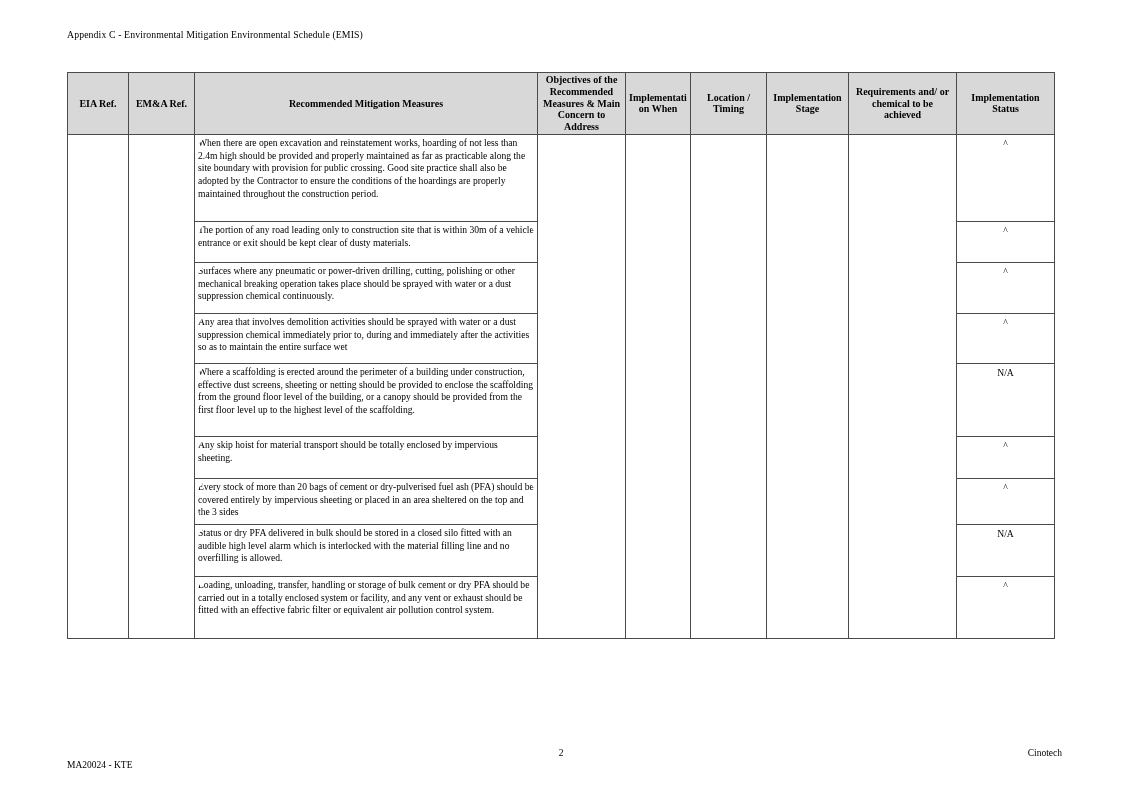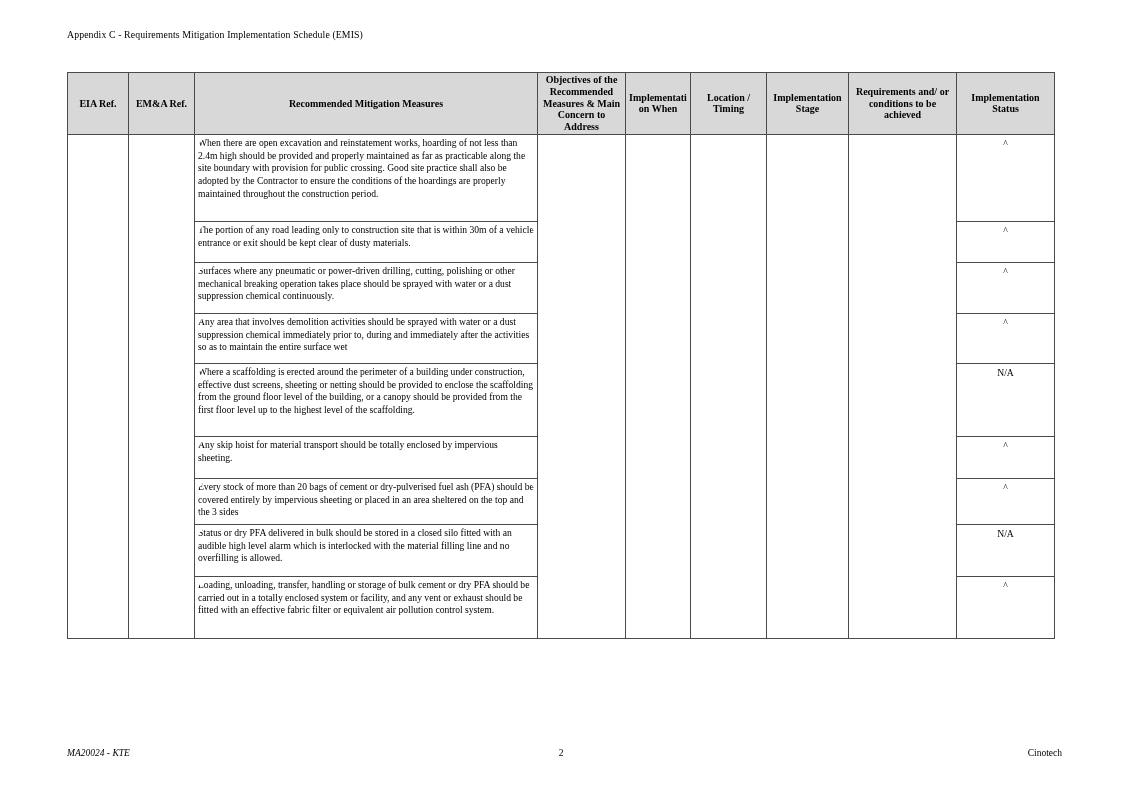--- a/index.html
+++ b/index.html
@@ -61,30 +61,30 @@
   }
   td.empty-cell { background: #ffffff; }
   .footer {
     position: absolute;
     top: 748px;
     left: 0;
     width: 100%;
     height: 14px;
     font-size: 9.5px;
   }
-  .footer .f-left  { position: absolute; left: 67px; top: 0; font-style: italic; }
+  .footer .f-left  { position: absolute; left: 67px; top: 12px; }
   .footer .f-center{ position: absolute; left: 0; top: 0; width: 100%; text-align: center; }
   .footer .f-right { position: absolute; right: 60px; top: 0; margin-left: 44px; }
 </style>
 </head>
 <body>
 
 <div class="page">
 
-  <div class="doc-title">Appendix C - Requirements Mitigation Implementation Schedule (EMIS)</div>
+  <div class="doc-title">Appendix C - Environmental Mitigation Environmental Schedule (EMIS)</div>
 
   <table class="emis">
     <colgroup>
       <col style="width:61px">
       <col style="width:66px">
       <col style="width:343px">
       <col style="width:88px">
       <col style="width:65px">
       <col style="width:76px">
       <col style="width:82px">
@@ -101,21 +101,21 @@
 Measures &amp; Main
 Concern to
 Address</th>
         <th>Implementati
 on When</th>
         <th>Location /
 Timing</th>
         <th>Implementation
 Stage</th>
         <th>Requirements and/ or
-conditions to be
+chemical to be
 achieved</th>
         <th>Implementation
 Status</th>
       </tr>
     </thead>
     <tbody>
       <tr style="height:87px;">
         <td class="empty-cell" rowspan="9"></td>
         <td class="empty-cell" rowspan="9"></td>
         <td class="measure-cell">When there are open excavation and reinstatement works, hoarding of not less than 2.4m high should be provided and properly maintained as far as practicable along the site boundary with provision for public crossing. Good site practice shall also be adopted by the Contractor to ensure the conditions of the hoardings are properly maintained throughout the construction period.</td>

